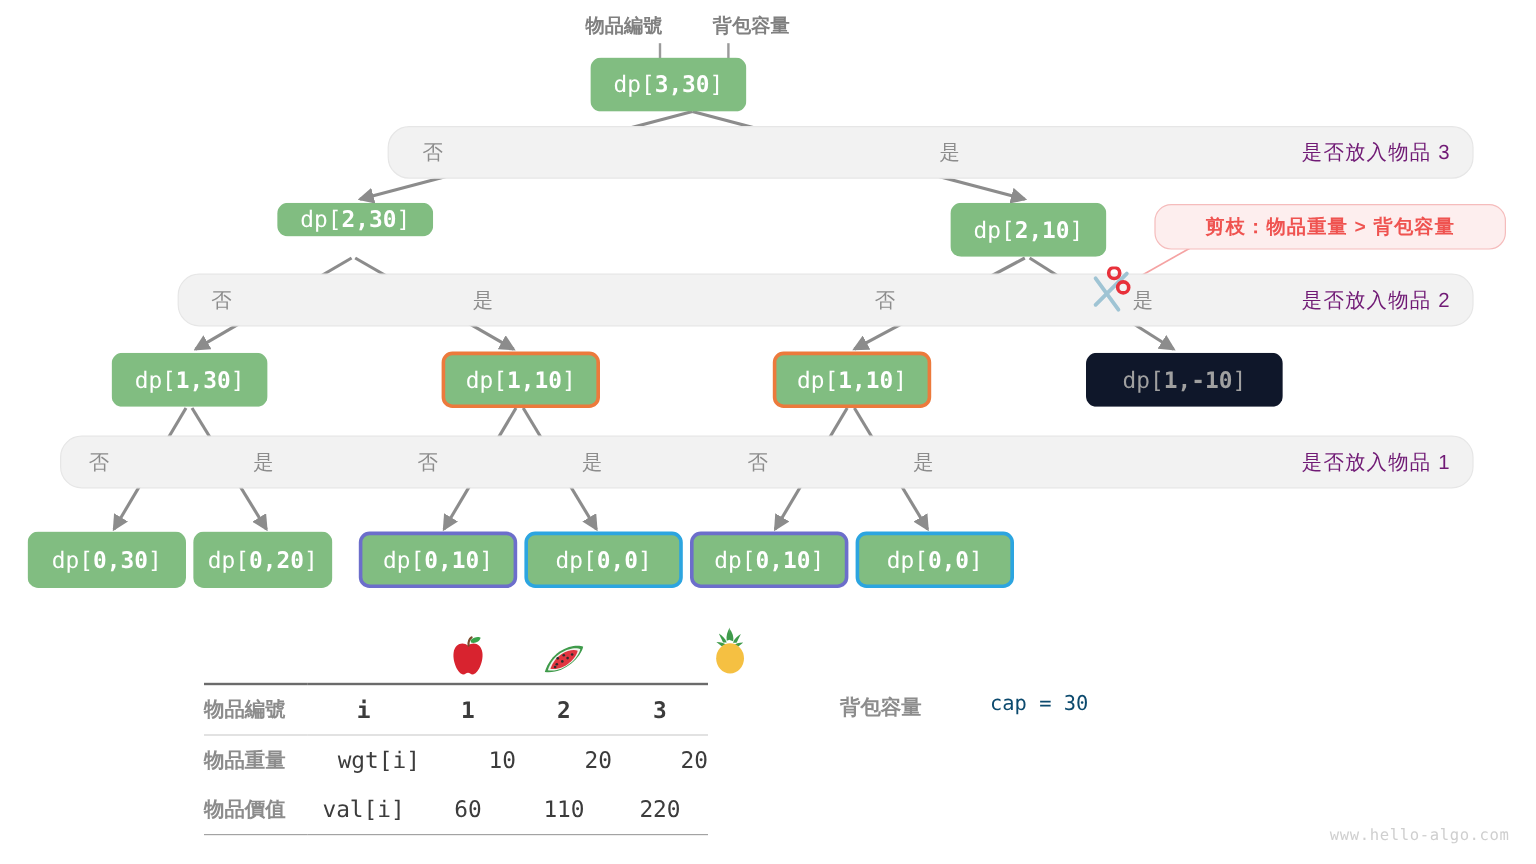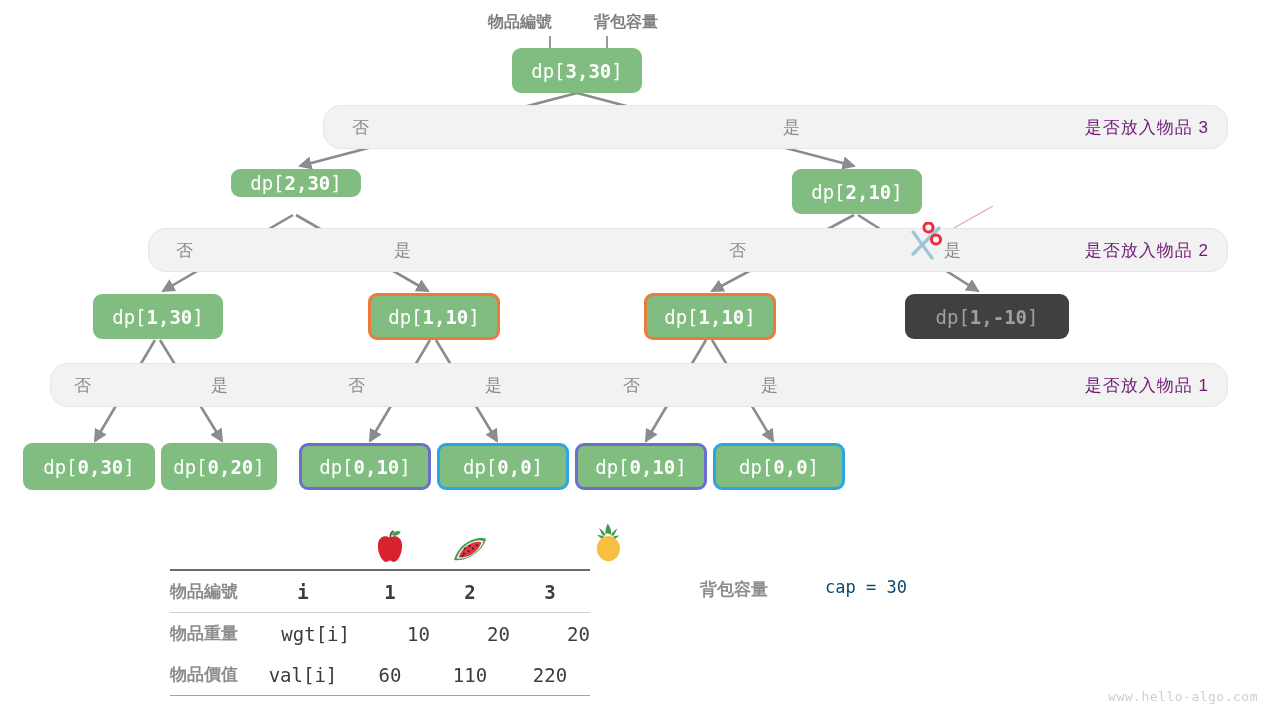--- a/index.html
+++ b/index.html
@@ -34,21 +34,21 @@
     font-family:"DejaVu Sans Mono","Liberation Mono",monospace;
     font-size:19px;color:#ffffff;letter-spacing:0px;
     background:#81bd81;border:3px solid transparent;
     white-space:nowrap;
   }
   .node b{font-weight:bold;}
   .node.plain{border-color:transparent;}
   .node.orange{border-color:#ec7a3c;}
   .node.purple{border-color:#6c6ecb;}
   .node.blue{border-color:#2ca5e0;text-align:right;}
-  .node.muted{background:#404040;color:#a0a0a0;border-color:transparent;}
+  .node.muted{background:#0f172a;color:#a0a0a0;border-color:transparent;}
 
   
   .top-label{
     position:absolute;font-size:16px;font-weight:bold;color:#808080;
     white-space:nowrap;
   }
   .callout{
     position:absolute;box-sizing:border-box;
     background:#fdeeee;border:1px solid #f5bcbc;border-radius:14px;
     color:#ef5350;font-size:16px;font-weight:bold;
@@ -155,21 +155,21 @@
   <div class="band" style="left:50px;top:363px;width:1178px;">
     <span class="band-choice" style="left:23px;">否</span>
     <span class="band-choice" style="left:160px;">是</span>
     <span class="band-choice" style="left:297px;">否</span>
     <span class="band-choice" style="left:434px;">是</span>
     <span class="band-choice" style="left:572px;">否</span>
     <span class="band-choice" style="left:710px;">是</span>
     <span class="band-title">是否放入物品 1</span>
   </div>
 
-  <div class="node plain" style="left:512px;top:48px;width:130px;height:45px;">
+  <div class="node plain" style="left:492px;top:48px;width:130px;height:45px;">
     <span>dp[<b>3,30</b>]</span>
   </div>
 
   <div class="node plain" style="left:231px;top:169px;width:130px;height:28px;">
     <span>dp[<b>2,30</b>]</span>
   </div>
   <div class="node plain" style="left:792px;top:169px;width:130px;height:45px;">
     <span>dp[<b>2,10</b>]</span>
   </div>
 
@@ -198,20 +198,23 @@
   <div class="node blue" style="left:437px;top:443px;width:132px;height:47px;">
     <span>dp[<b>0,0</b>]</span>
   </div>
   <div class="node purple" style="left:575px;top:443px;width:132px;height:47px;">
     <span>dp[<b>0,10</b>]</span>
   </div>
   <div class="node blue" style="left:713px;top:443px;width:132px;height:47px;">
     <span>dp[<b>0,0</b>]</span>
   </div>
 
+  <div class="callout" style="left:962px;top:170px;width:293px;height:38px;">
+    <span>剪枝：物品重量 &gt; 背包容量</span>
+  </div>
 
   <div class="scissors">
     <svg width="46" height="46" viewBox="0 0 46 46">
 
       <line x1="8" y1="32" x2="34" y2="6" stroke="#9fc4d4" stroke-width="3.2" stroke-linecap="round"></line>
       <line x1="8" y1="10" x2="27" y2="36" stroke="#9fc4d4" stroke-width="3.2" stroke-linecap="round"></line>
 
       <circle cx="23.5" cy="5.5" r="4.6" fill="none" stroke="#e8303a" stroke-width="3"></circle>
       <circle cx="31" cy="17.5" r="4.6" fill="none" stroke="#e8303a" stroke-width="3"></circle>
     </svg>

